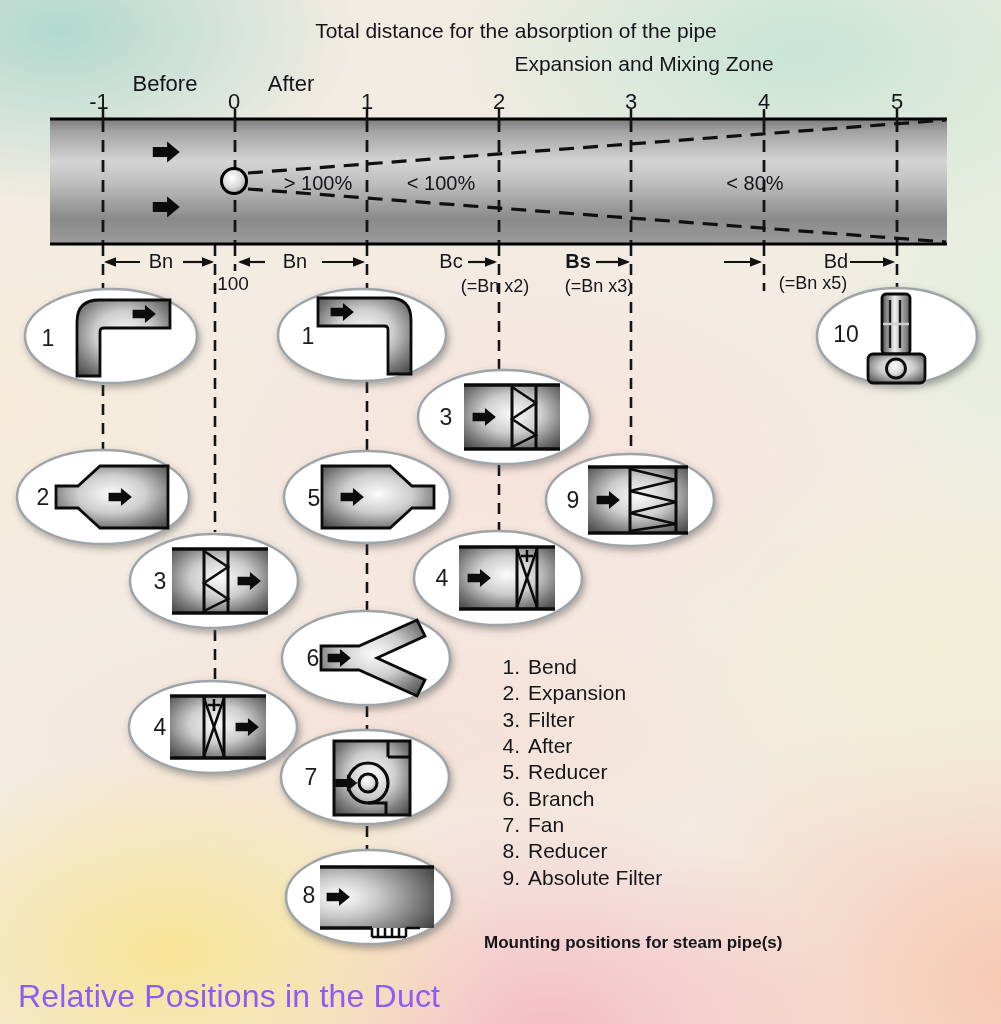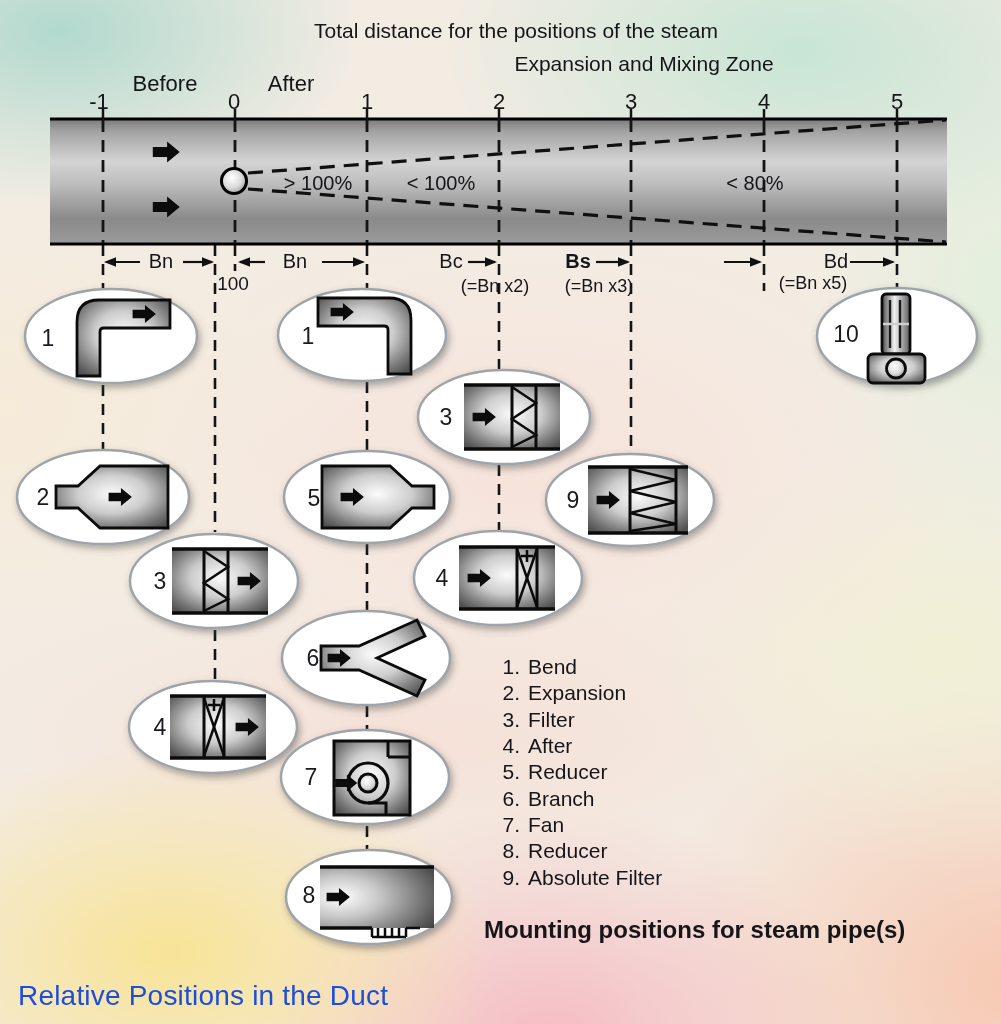--- a/index.html
+++ b/index.html
@@ -20,22 +20,22 @@
       radial-gradient(ellipse 700px 220px at 42% 72%, rgba(247,216,206,0.55), rgba(247,216,206,0) 70%);
   }
   svg.canvas{position:absolute;left:0;top:0;}
   .lbl{position:absolute;transform:translate(-50%,-50%);white-space:nowrap;color:#15151a;}
   .lbl-left{position:absolute;transform:translate(0,-50%);white-space:nowrap;color:#15151a;} .fs18{font-size:18px;} .fs19{font-size:19px;}
   .fs20{font-size:20px;} .fs21{font-size:21px;} .fs22{font-size:22px;}
   .enum{position:absolute;transform:translate(-50%,-50%);font-size:23px;color:#1a1a20;}
   #legend{position:absolute;left:478px;top:654px;}
   .lrow{display:flex;height:26.3px;align-items:center;font-size:21px;}
   .lnum{width:42px;text-align:right;margin-right:8px;}
-  #caption{font-weight:bold;font-size:24px;}
-  #footer-title{font-size:28px;color:#1d4ed8;letter-spacing:0.2px;}
+  #caption{font-weight:bold;font-size:17px;margin-top:13px;}
+  #footer-title{font-size:32px;color:#8b5cf6;letter-spacing:0.2px;}
 </style>
 </head>
 <body>
 
 <svg class="canvas" width="1001" height="1024" viewBox="0 0 1001 1024">
   <defs>
     <linearGradient id="ductG" x1="0" y1="0" x2="0" y2="1">
       <stop offset="0" stop-color="#7b7b7b"></stop>
       <stop offset="0.10" stop-color="#a3a3a3"></stop>
       <stop offset="0.34" stop-color="#d4d4d4"></stop>
@@ -282,21 +282,21 @@
       <line x1="2" y1="31" x2="2" y2="40"></line>
       <line x1="9" y1="31" x2="9" y2="40"></line>
       <line x1="16" y1="31" x2="16" y2="40"></line>
       <line x1="23" y1="31" x2="23" y2="40"></line>
       <line x1="30" y1="31" x2="44" y2="31"></line>
     </g>
     <use href="#ba" transform="translate(-38,0) scale(0.95)"></use>
   </g>
 </svg>
 
-<div class="lbl fs21" style="left:516px;top:31px;">Total distance for the positions of the steam</div>
+<div class="lbl fs21" style="left:516px;top:31px;">Total distance for the absorption of the pipe</div>
 <div class="lbl fs21" style="left:644px;top:64px;">Expansion and Mixing Zone</div>
 <div class="lbl fs22" style="left:165px;top:84px;">Before</div>
 <div class="lbl fs22" style="left:291px;top:84px;">After</div>
 
 <div class="lbl fs22" style="left:99px;top:102px;">-1</div>
 <div class="lbl fs22" style="left:234px;top:102px;">0</div>
 <div class="lbl fs22" style="left:367px;top:102px;">1</div>
 <div class="lbl fs22" style="left:499px;top:102px;">2</div>
 <div class="lbl fs22" style="left:631px;top:102px;">3</div>
 <div class="lbl fs22" style="left:764px;top:102px;">4</div>

